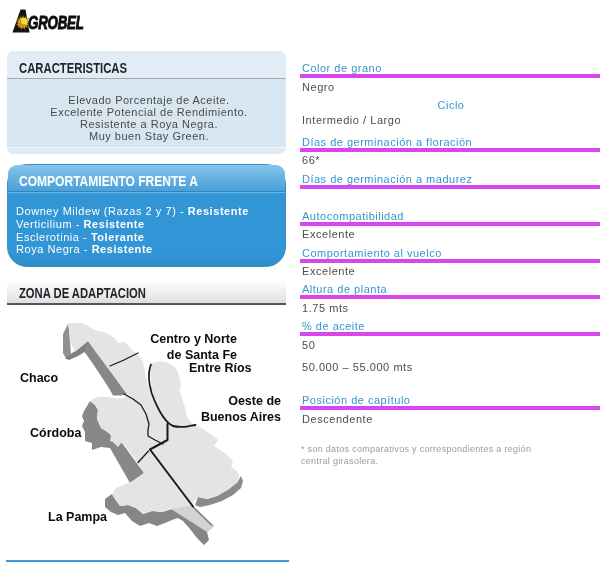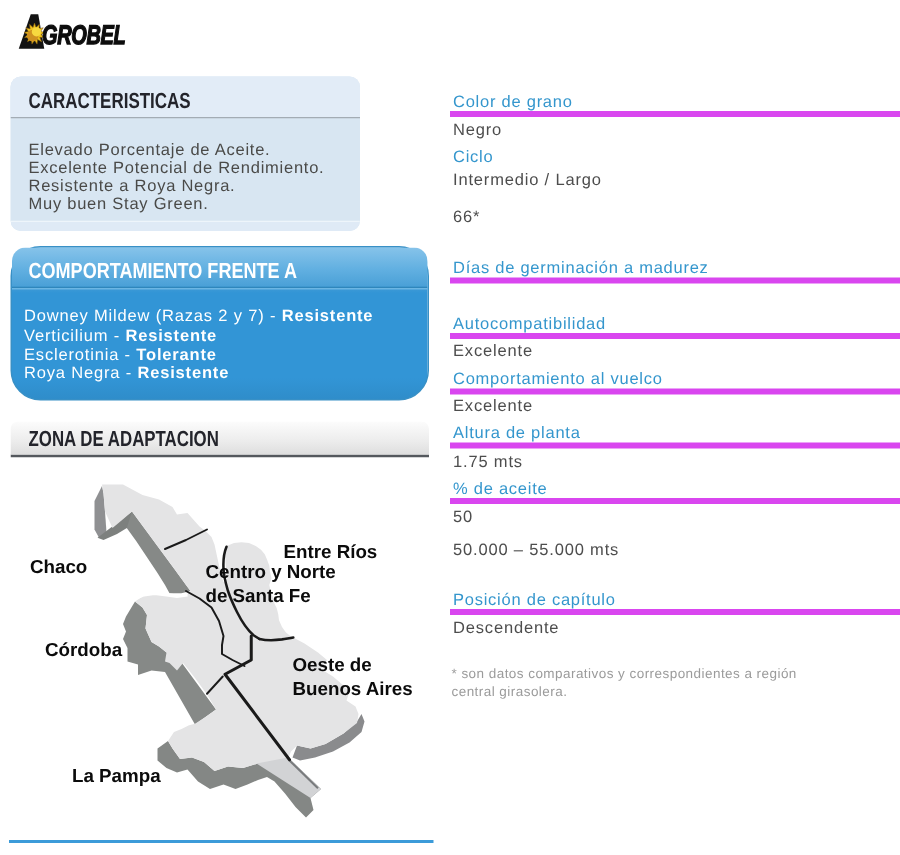--- a/index.html
+++ b/index.html
@@ -1,22 +1,22 @@
 <!DOCTYPE html>
 <html><head>
 <meta charset="utf-8">
 <style>
   html,body { margin:0; padding:0; }
   body { width:600px; height:570px; position:relative; background:#fff;
          font-family:"Liberation Sans",sans-serif; overflow:hidden; }
   .abs { position:absolute; }
 
   
-  #box1 { left:7px; top:51px; width:233px; height:103px; border-radius:7px;
-          background:#d8e6f2; }
+  #box1 { left:7px; top:51px; width:279px; height:103px; border-radius:7px;
+          background:#d8e6f2;text-align:center; }
   #box1 .hd { position:absolute; left:0; top:0; width:100%; height:27px;
           background:#e2ecf7; border-bottom:1px solid #a3acb4;
           border-radius:7px 7px 0 0; }
   #box1 .hd span { position:absolute; left:11.5px; top:8.5px; transform:scaleX(0.78); transform-origin:0 0; }
   #box1 .ft { position:absolute; left:0; bottom:0; width:100%; height:6px;
           background:#dfeaf6; border-top:1px solid #eef5fb;
           border-radius:0 0 7px 7px; }
   .hcond { display:inline-block; transform:scaleX(0.83); transform-origin:0 0;
            font-weight:bold; font-size:14.5px; letter-spacing:0px; color:#23242b;
            white-space:nowrap; }
@@ -41,28 +41,28 @@
   #zona { left:7px; top:281px; width:279px; height:22px;
           background:linear-gradient(#fcfcfc, #ececec 60%, #dedede);
           border-bottom:2px solid #54585d; border-radius:5px 5px 0 0; }
   #zona span { position:absolute; left:11.5px; top:4px; transform:scaleX(0.775); transform-origin:0 0; }
 
   #blueline { left:6px; top:560px; width:283px; height:2px; background:#3c9bd9; }
 
   
   .mlab { position:absolute; font-weight:bold; font-size:12.5px; line-height:16px; color:#0b0b0b;
           letter-spacing:0px; white-space:nowrap; }
-  .mlab.c { text-align:left;margin-top:42px; }
+  .mlab.c { text-align:right; }
 
   
   .row { position:absolute; left:300px; width:300px; }
   .row .lb { font-size:11px; line-height:11px; letter-spacing:0.5px;
              color:#3496cd; border-bottom:4px solid #d946ef; padding-left:2px;
              padding-bottom:0px; }
-  .row.nline .lb { border-bottom:1px solid transparent; }
+  .row.nline .lb { border-bottom:1px solid transparent;text-align:center; }
   .row .vl { font-size:11px; line-height:12px; letter-spacing:0.55px;
              color:#4d4d4d; padding-left:2px; margin-top:2.5px; }
   #foot { left:301px; top:442.5px; width:280px; font-size:9px; line-height:12px;
           color:#9b9b9b; letter-spacing:0.3px; }
 </style>
 </head>
 <body>
 
 <svg class="abs" style="left:0;top:0" width="120" height="45" viewBox="0 0 120 45">
   <path d="M12.5,32.5 L20.5,9.5 L25.5,9.5 L29.5,32.5 Z" fill="#131313"></path>
@@ -134,20 +134,21 @@
 
 <div class="row" style="top:63px;">
     <div class="lb">Color de grano</div>
     <div class="vl">Negro</div>
   </div>
 <div class="row nline" style="top:99.9px;">
     <div class="lb">Ciclo</div>
     <div class="vl">Intermedio / Largo</div>
   </div>
 <div class="row" style="top:136.8px;">
+    <div class="lb">Días de germinación a floración</div>
     <div class="vl">66*</div>
   </div>
 <div class="row" style="top:173.7px;">
     <div class="lb">Días de germinación a madurez</div>
   </div>
 <div class="row" style="top:210.6px;">
     <div class="lb">Autocompatibilidad</div>
     <div class="vl">Excelente</div>
   </div>
 <div class="row" style="top:247.5px;">

